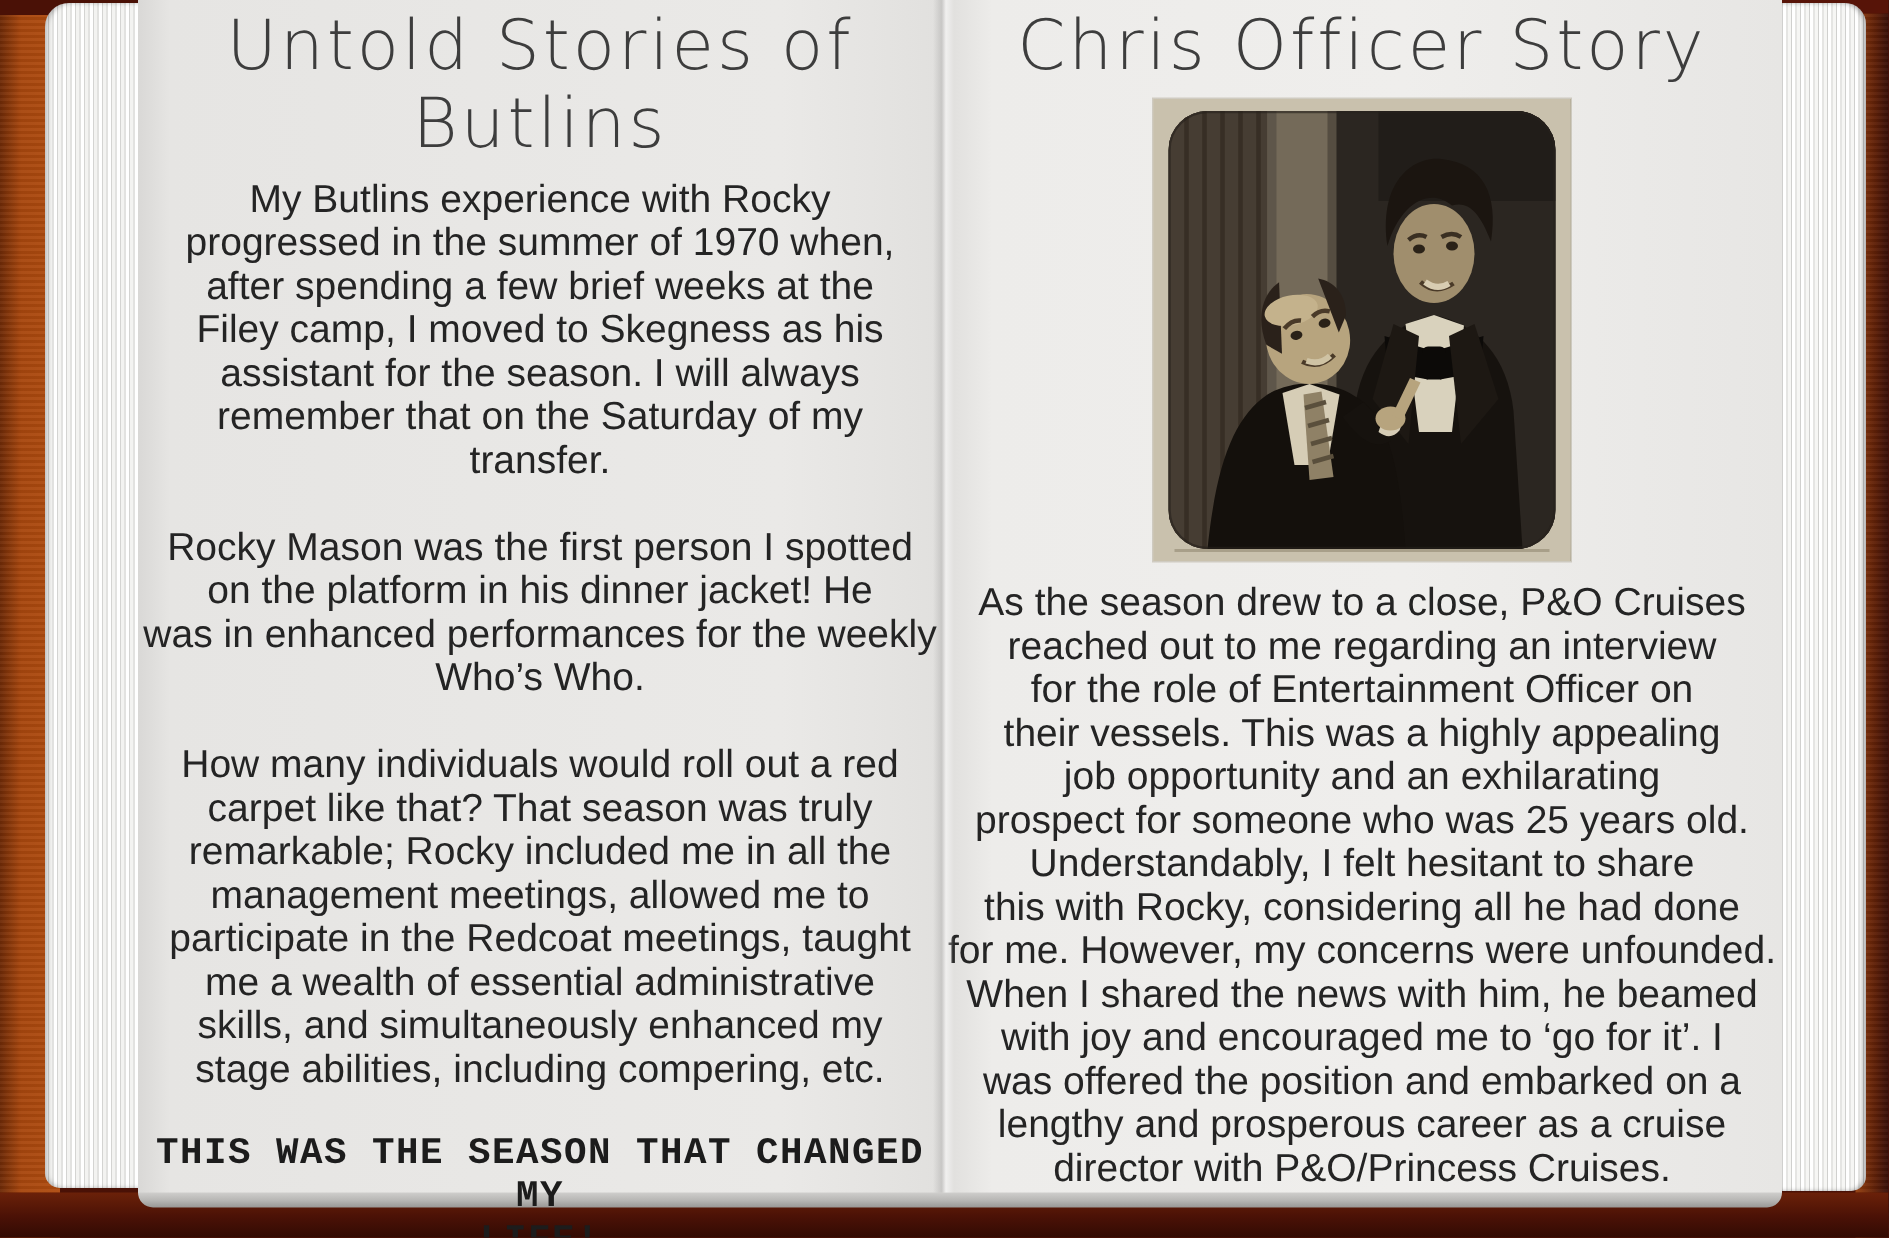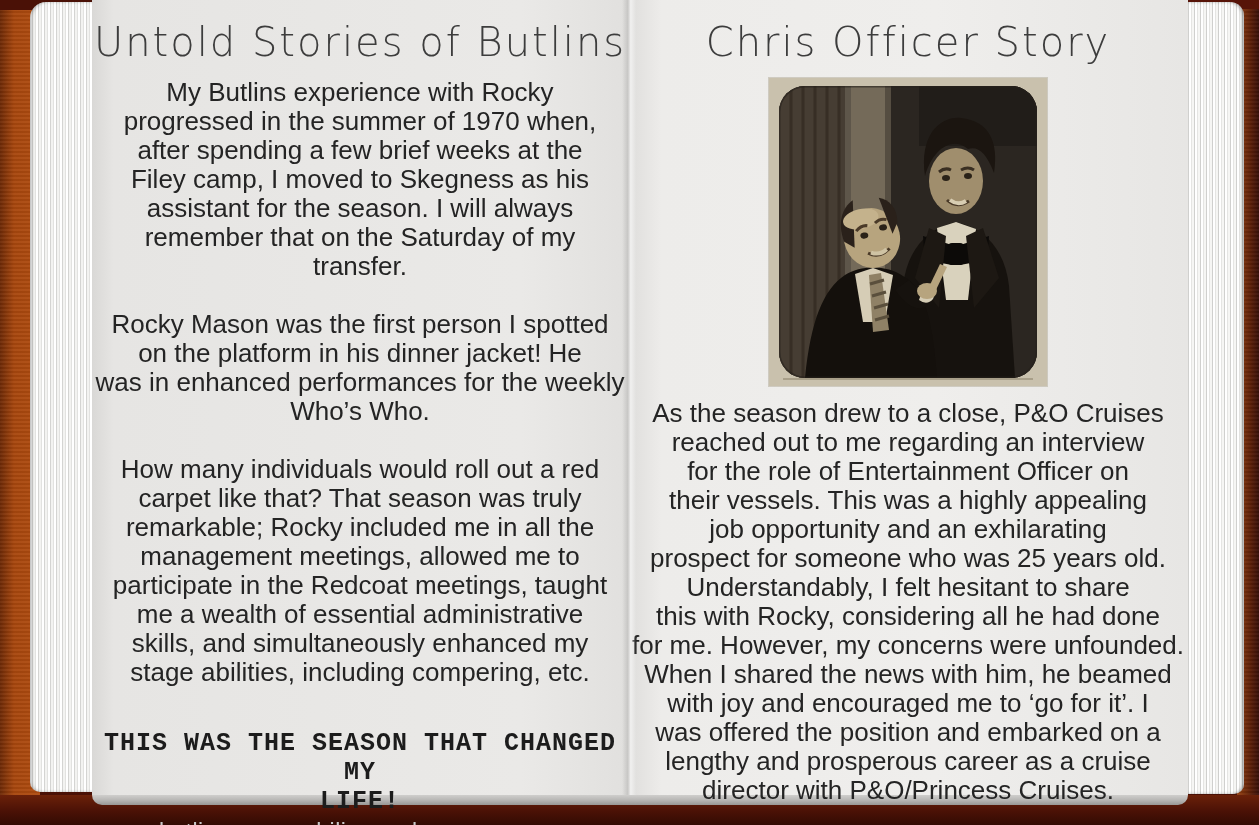--- a/index.html
+++ b/index.html
@@ -57,23 +57,23 @@
   }
   .spine{
     position:absolute;left:622px;top:0;width:14px;height:795px;
     background:linear-gradient(90deg,rgba(0,0,0,0) 0,rgba(70,70,70,.16) 40%,rgba(255,255,255,.55) 62%,rgba(0,0,0,0) 100%);
     pointer-events:none;
   }
   
   .page-title{
     font-family:"DejaVu Sans",cursive;
     font-weight:200;
-    font-size:40px;line-height:52px;
+    font-size:46px;line-height:52px;
     color:#3d3d3d;text-align:center;letter-spacing:2px;
-    padding-top:16px;margin:0 0 10px 0;
+    padding-top:4px;margin:0 0 10px 0;
   }
   .body-text{
     font-family:Liberation Sans, sans-serif;
     font-size:26px;line-height:29px;color:#242424;
     white-space:pre-line;text-align:center;
     margin:0 0 29px 0;
   }
   .emphasis{
     font-family:"Liberation Mono","DejaVu Sans Mono",monospace;
     font-weight:700;font-size:25px;line-height:29px;letter-spacing:1px;
@@ -109,21 +109,21 @@
 progressed in the summer of 1970 when,
 after spending a few brief weeks at the
 Filey camp, I moved to Skegness as his
 assistant for the season. I will always
 remember that on the Saturday of my
 transfer.</div>
   <div class="body-text">Rocky Mason was the first person I spotted
 on the platform in his dinner jacket! He
 was in enhanced performances for the weekly
 Who’s Who.</div>
-  <div class="body-text" style="margin-bottom:42px">How many individuals would roll out a red
+  <div class="body-text" style="margin-bottom:27px">How many individuals would roll out a red
 carpet like that? That season was truly
 remarkable; Rocky included me in all the
 management meetings, allowed me to
 participate in the Redcoat meetings, taught
 me a wealth of essential administrative
 skills, and simultaneously enhanced my
 stage abilities, including compering, etc.</div>
   <div class="emphasis">THIS WAS THE SEASON THAT CHANGED MY
 LIFE!</div>
   <div class="watermark">www.butlinsmemorabilia.co.uk</div>

